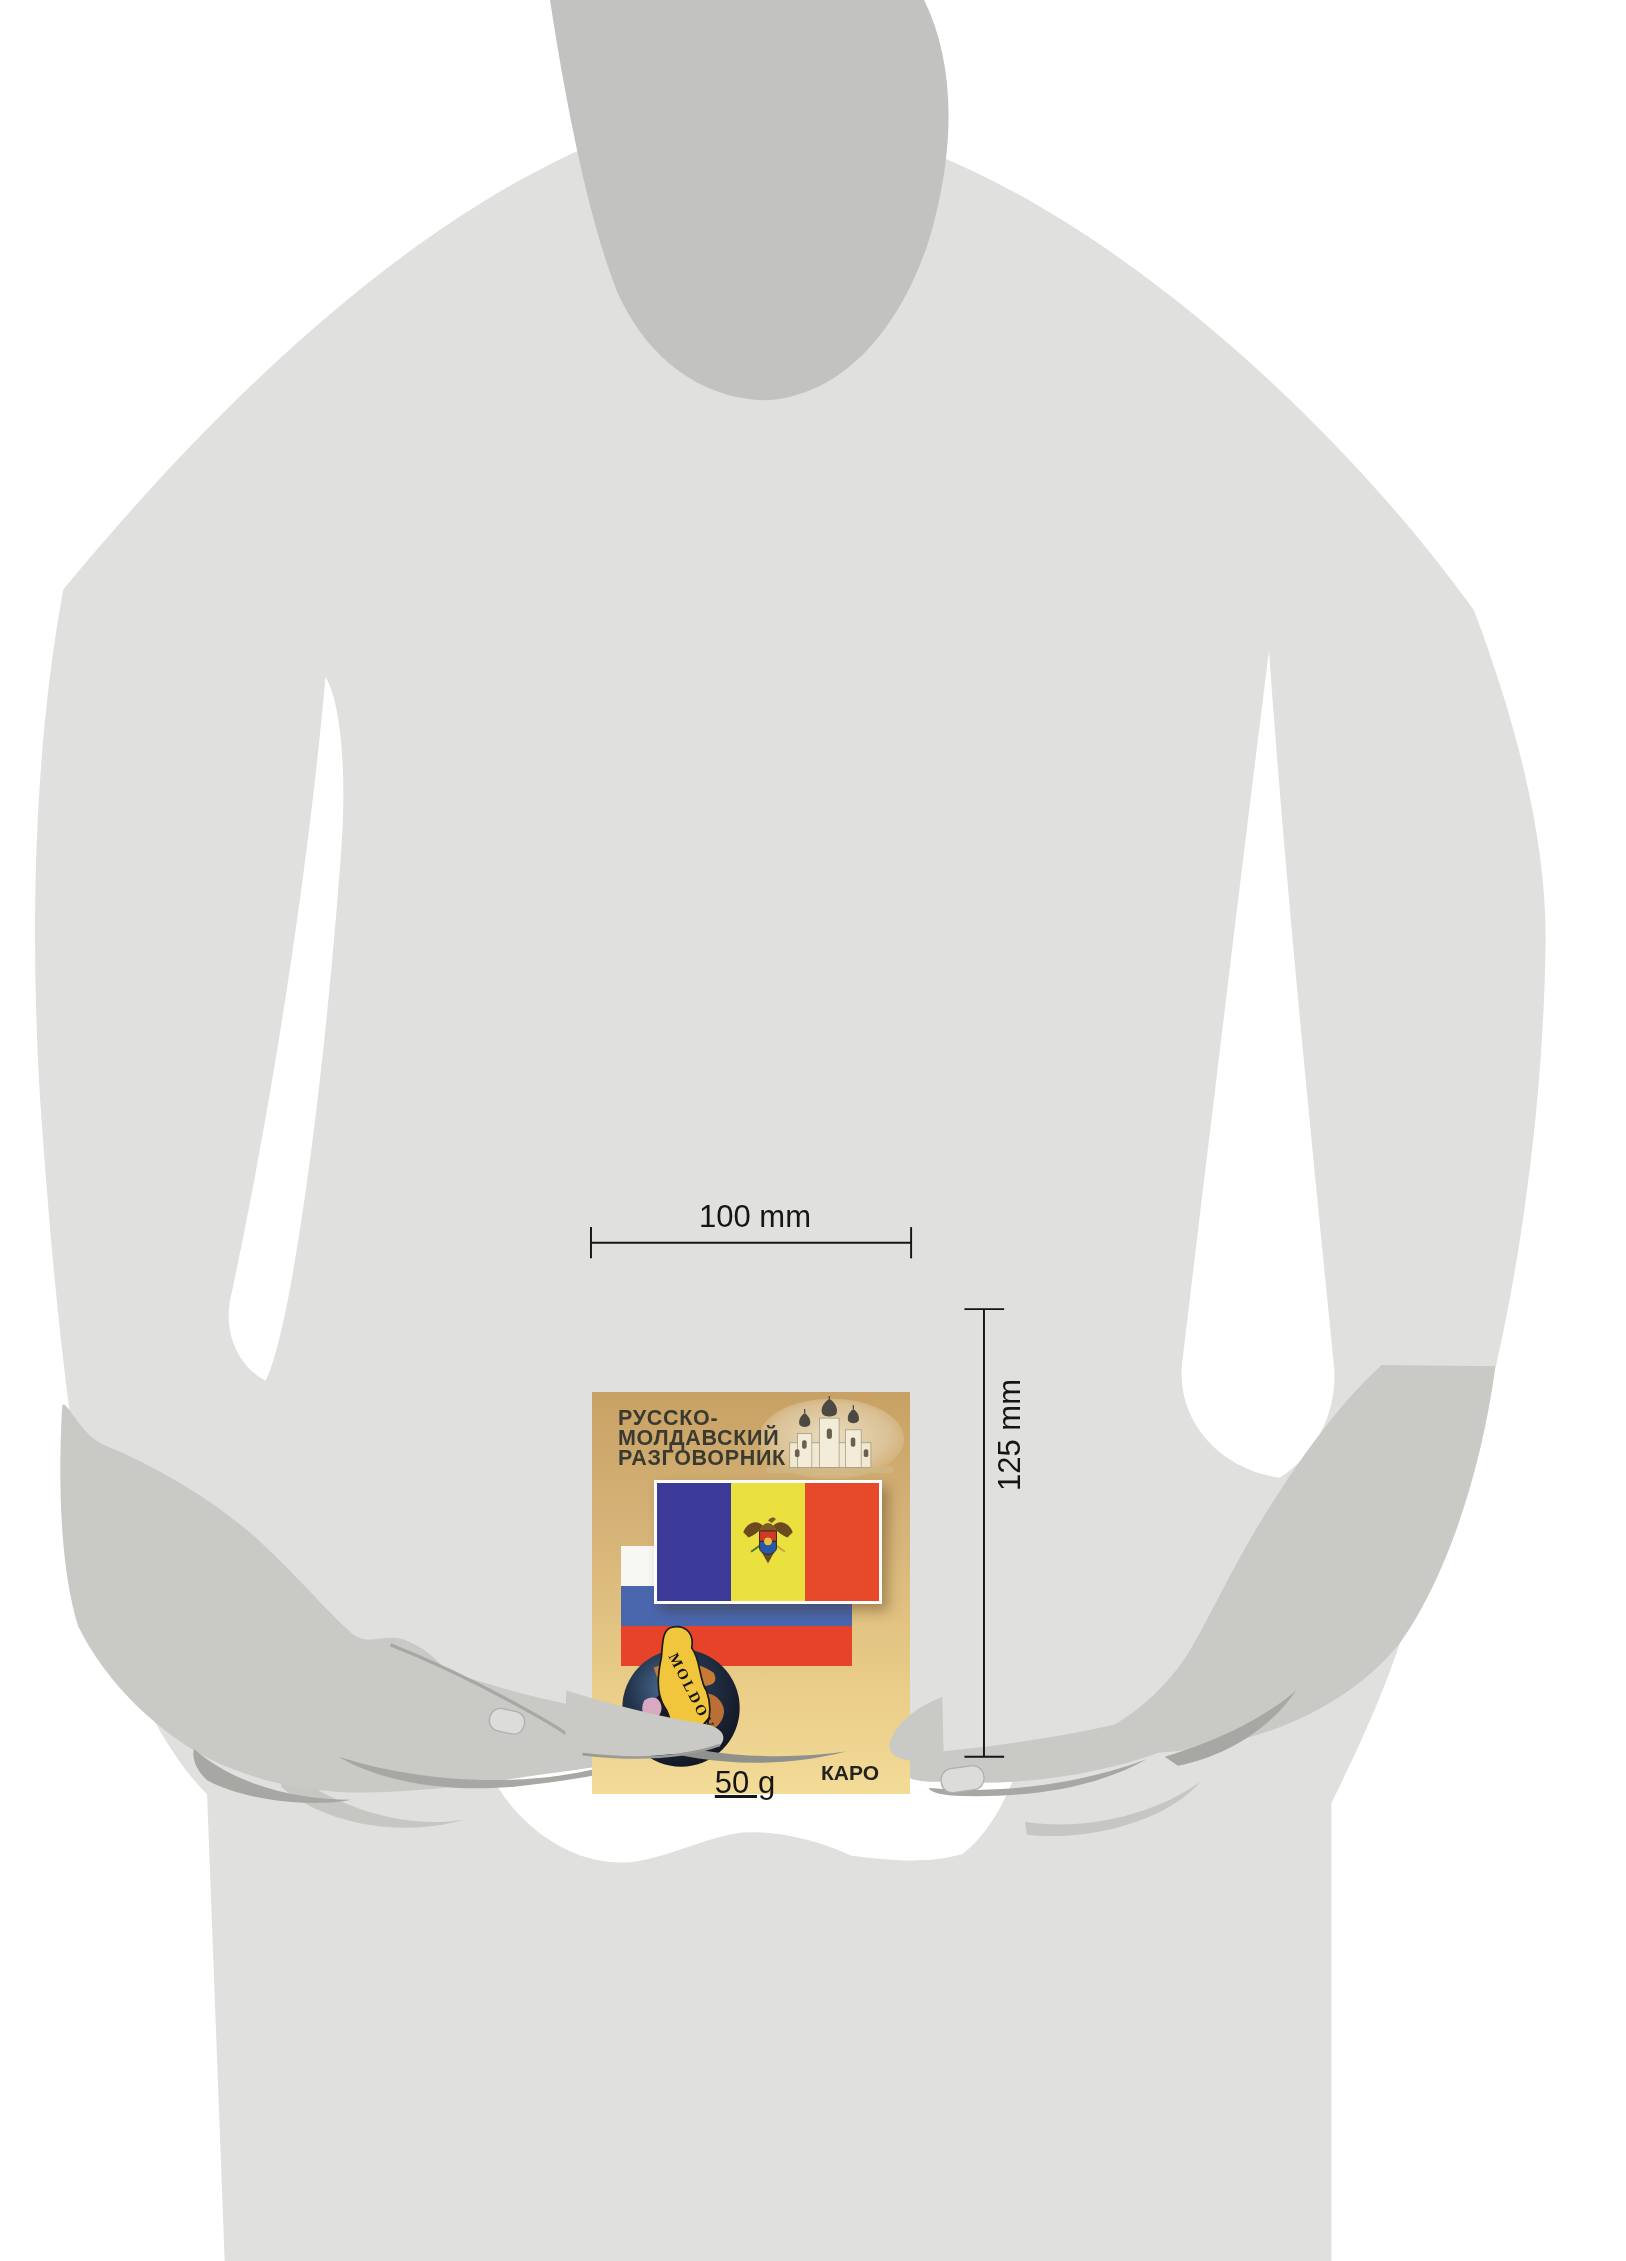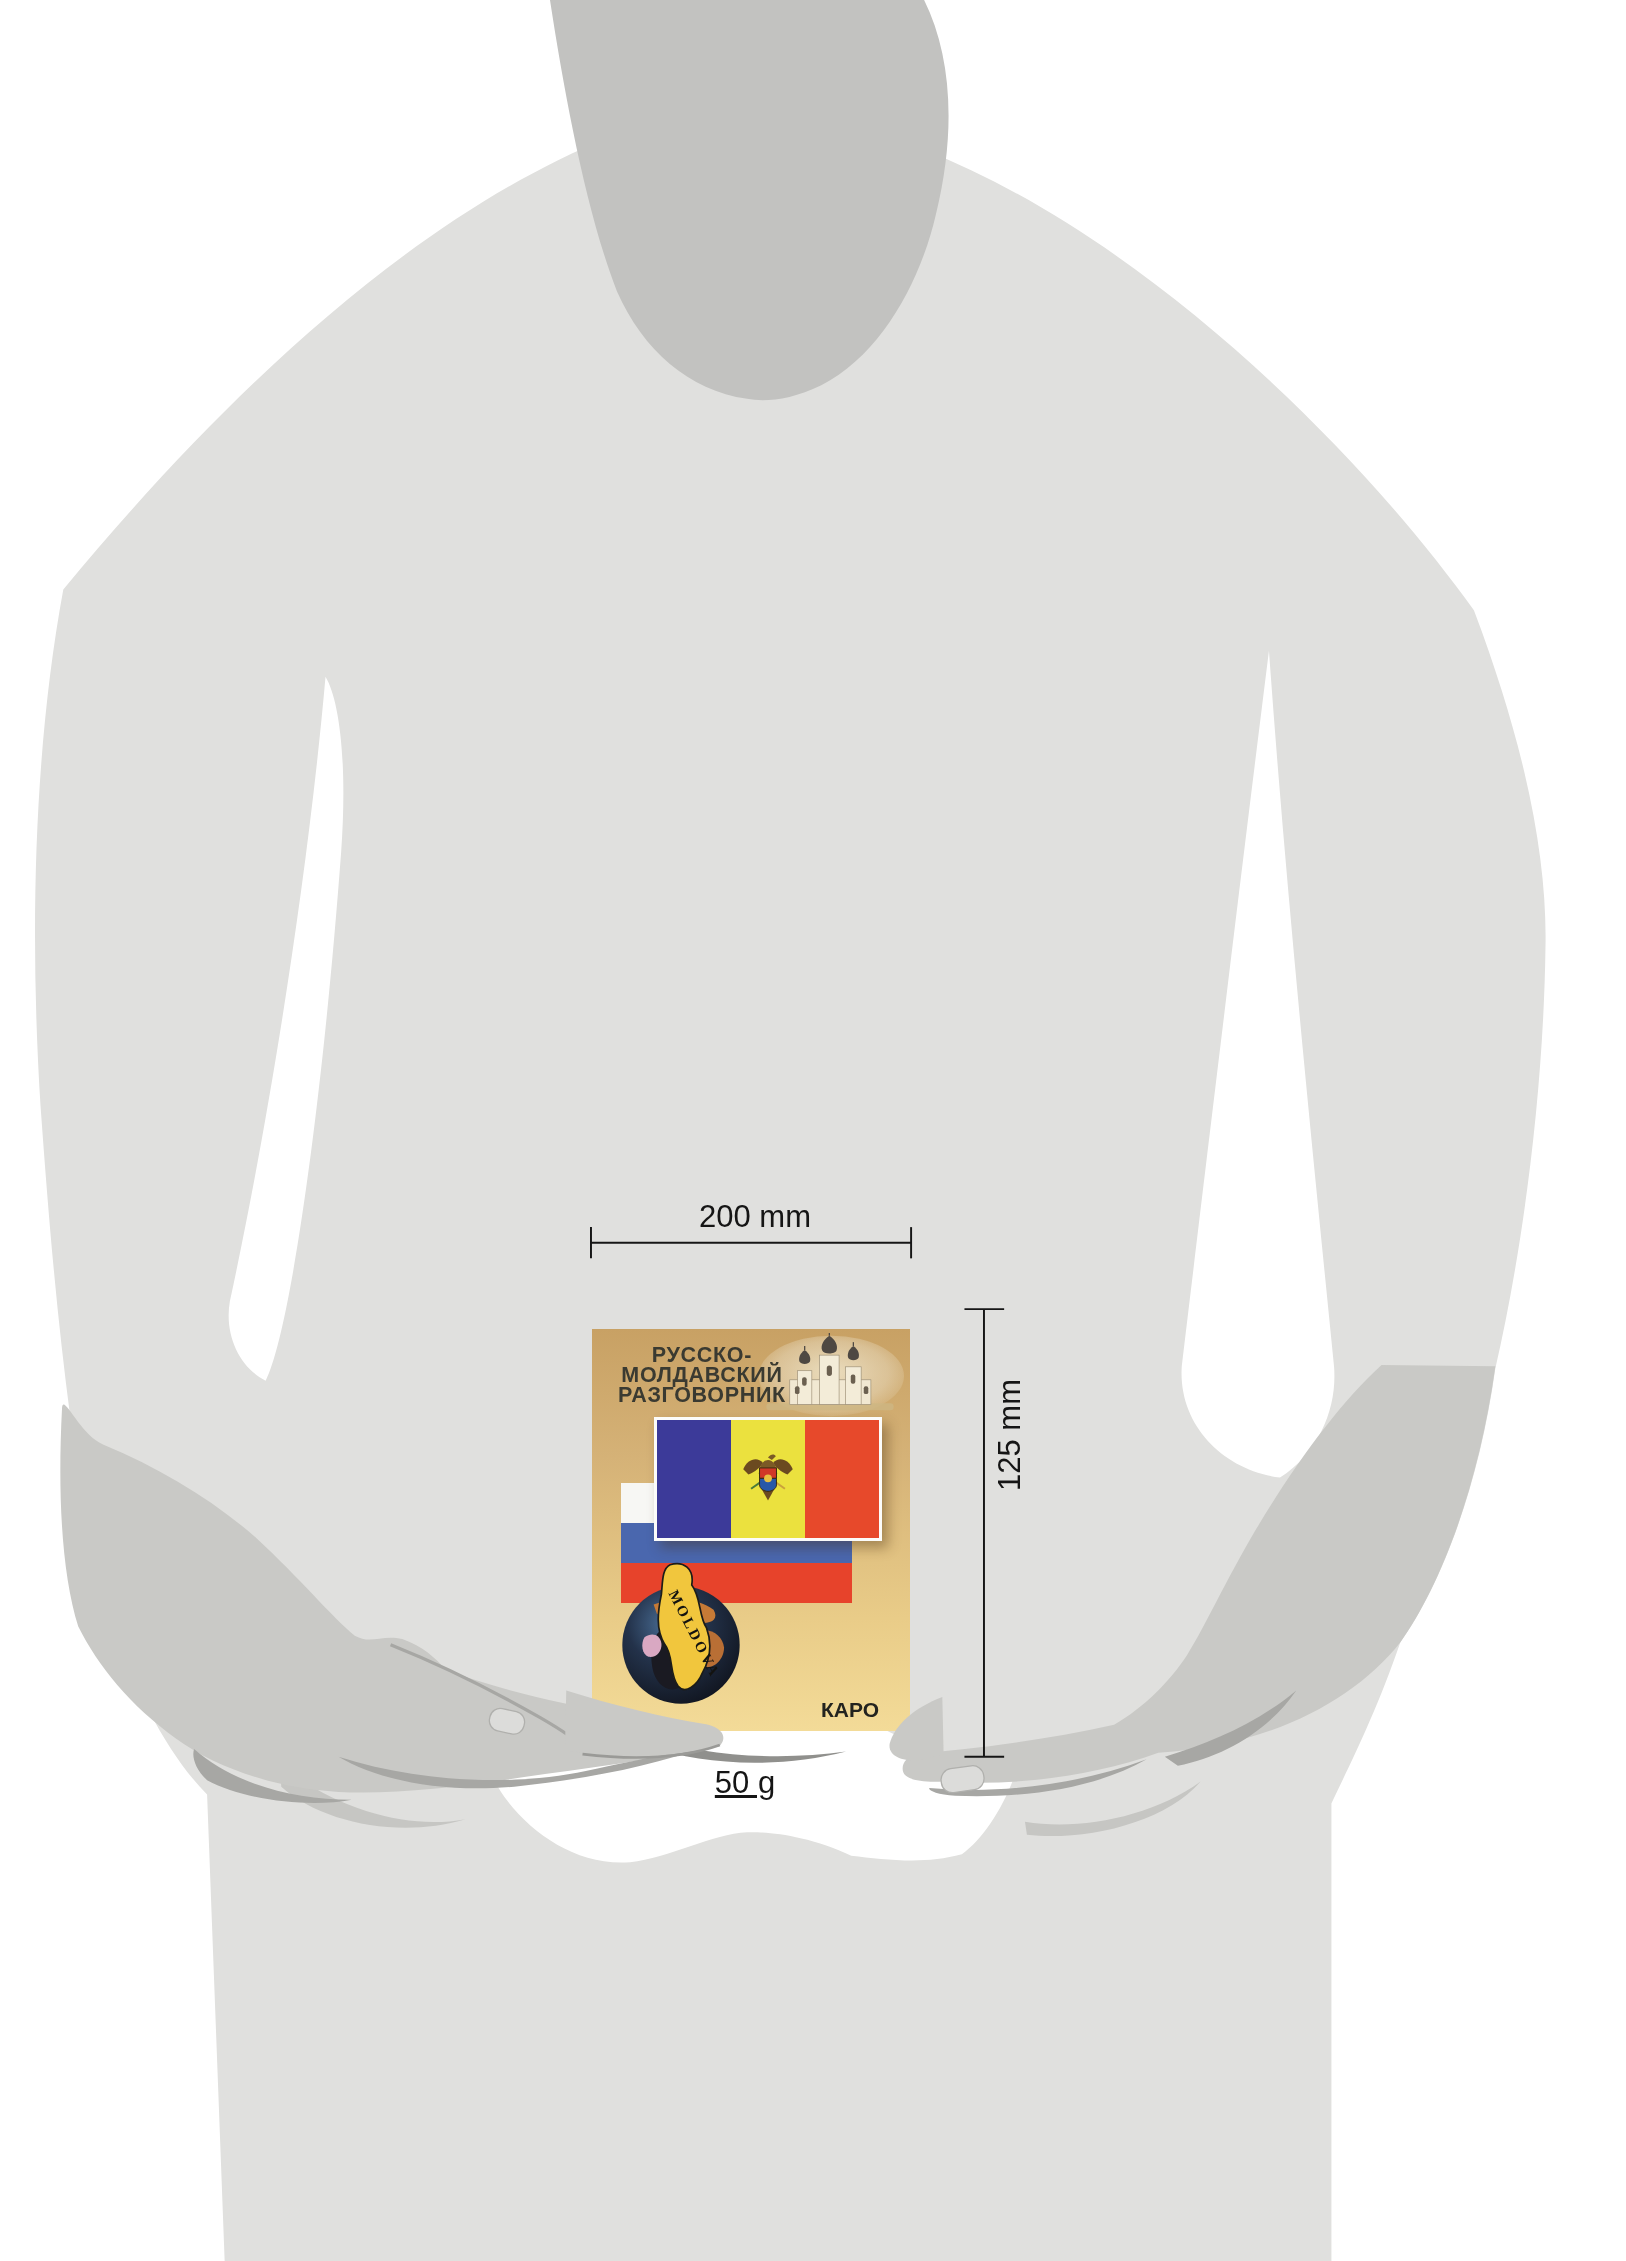--- a/index.html
+++ b/index.html
@@ -6,23 +6,23 @@
   #canvas{position:relative;width:1627px;height:2261px;background:#ffffff;overflow:hidden;
           font-family:"Liberation Sans",sans-serif;}
   #figure-svg,#overlay-svg{position:absolute;left:0;top:0;width:1627px;height:2261px;}
   #overlay-svg{z-index:5;pointer-events:none;}
   
   .dim-label{position:absolute;color:#151515;font-size:31px;white-space:nowrap;z-index:6;}
   #label-width{left:755px;top:1199px;transform:translate(-50%,0);}
   #label-height{left:1010px;top:1435px;transform:translate(-50%,-50%) rotate(-90deg);}
   #label-weight{left:745px;top:1765px;transform:translate(-50%,0);text-decoration:underline;}
   
-  #book{position:absolute;left:592px;top:1329px;width:318px;height:402px;z-index:2;
+  #book{position:absolute;left:592px;top:1392px;width:318px;height:402px;z-index:2;
         background:linear-gradient(180deg,#c8a164 0%,#d5b277 32%,#e9cc88 72%,#f3db98 100%);
-        overflow:hidden;text-align:center;}
+        overflow:hidden;}
   #book-title{position:absolute;left:26px;top:15.6px;z-index:3;font-weight:bold;font-size:21.5px;
         line-height:20px;letter-spacing:0.7px;color:#3a3a31;}
   #church{position:absolute;left:164px;top:3.9px;width:148px;height:91px;z-index:1;}
   #flag-ru{position:absolute;left:29px;top:154px;width:231px;height:120px;display:flex;
         flex-direction:column;z-index:2;}
   #flag-ru .s{flex:1;}
   #ru-white{background:#f7f7f4;}#ru-blue{background:#4a67ae;}#ru-red{background:#e7432b;}
   #flag-md{position:absolute;left:62px;top:88px;width:228px;height:124px;background:#fcfcfa;
         padding:3.3px;box-sizing:border-box;box-shadow:5.9px 6.5px 11.7px rgba(70,45,15,.38);z-index:3;}
   #flag-md .stripes{width:100%;height:100%;display:flex;position:relative;}
@@ -264,18 +264,18 @@
       <line x1="1400" y1="1886" x2="1400" y2="1934"></line>
     </g>
 
     <g stroke="#161616" stroke-width="3">
       <line x1="1512" y1="2012" x2="1512" y2="2700"></line>
       <line x1="1482" y1="2012" x2="1543" y2="2012"></line>
       <line x1="1482" y1="2700" x2="1543" y2="2700"></line>
     </g>
   </svg>
 
-  <div id="label-width" class="dim-label">200 mm</div>
+  <div id="label-width" class="dim-label">100 mm</div>
   <div id="label-height" class="dim-label">125 mm</div>
   <div id="label-weight" class="dim-label">50 g</div>
 
 </div>
 
 
 </body></html>

